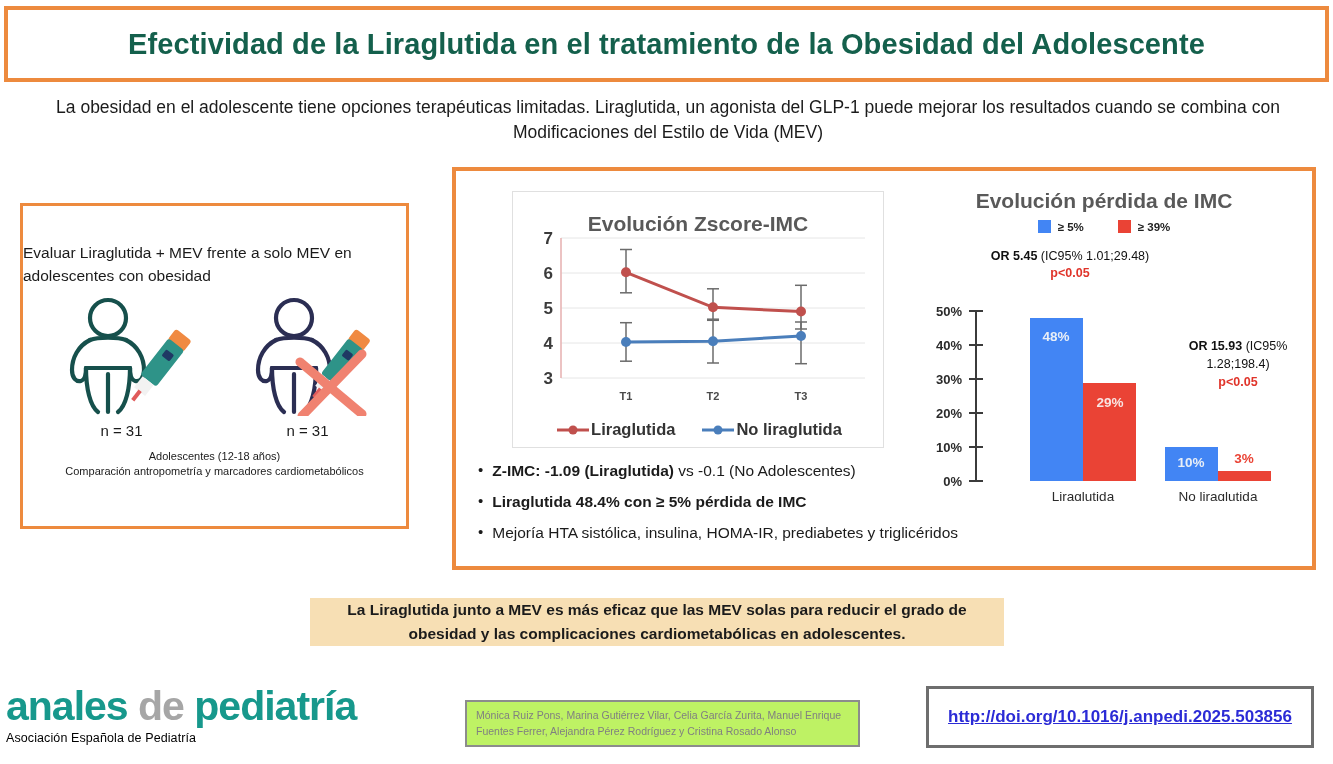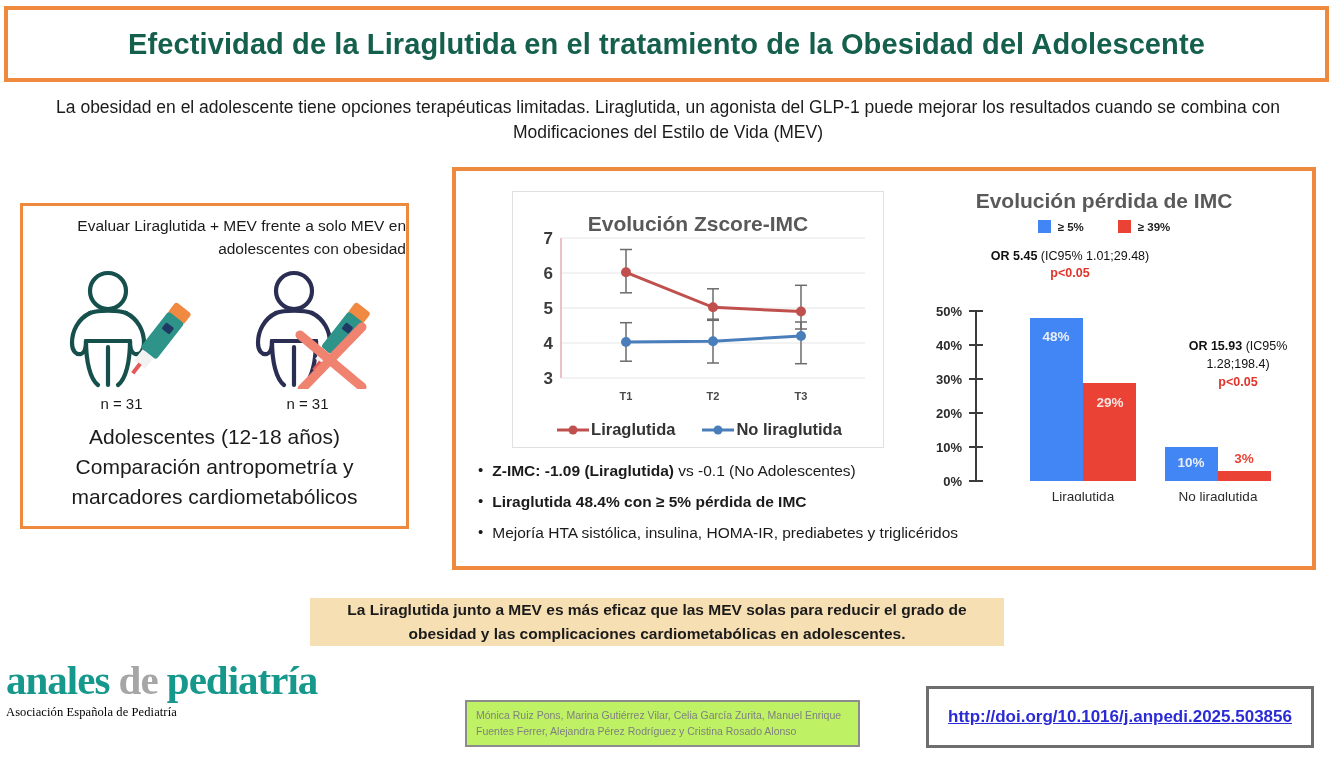--- a/index.html
+++ b/index.html
@@ -22,29 +22,29 @@
   #subtitle{
     position:absolute;left:18px;top:95px;width:1300px;
     text-align:center;font-size:17.5px;color:#1b1b1b;line-height:1.45;
   }
   
   #objective-panel{
     position:absolute;left:20px;top:203px;width:389px;height:326px;
     border:3px solid #ED8A3E;background:#ffffff;box-sizing:border-box;
   }
   #objective-heading{
-    margin-top:8px;text-align:right;font-size:15.5px;color:#1b1b1b;line-height:1.5;
+    margin-top:35px;text-align:left;font-size:15.5px;color:#1b1b1b;line-height:1.5;
   }
   #figures-row{
     display:flex;justify-content:center;gap:46px;margin-top:8px;
   }
   .figure-block{width:140px;text-align:center;}
   .figure-caption{font-size:15px;color:#1b1b1b;margin-top:2px;}
   #objective-footer{
-    margin-top:10px;text-align:center;font-size:21px;color:#1b1b1b;line-height:1.45;
+    margin-top:10px;text-align:center;font-size:11px;color:#1b1b1b;line-height:1.45;
   }
   
   #results-panel{
     position:absolute;left:452px;top:167px;width:864px;height:403px;
     border:4px solid #ED8A3E;background:#ffffff;box-sizing:border-box;
   }
   
   #line-chart-box{
     position:absolute;left:56px;top:20px;width:372px;height:257px;
     border:1px solid #e0e0e0;background:#ffffff;box-sizing:border-box;
@@ -86,21 +86,21 @@
   
   #conclusion-box{
     position:absolute;left:310px;top:598px;width:694px;height:48px;
     background:#F7DFB4;display:flex;align-items:center;justify-content:center;
   }
   #conclusion-text{
     text-align:center;font-size:15.5px;font-weight:bold;color:#1b1b1b;line-height:1.55;
     padding:0 18px;
   }
   
-  #logo-block{position:absolute;left:6px;top:660px;width:380px;font-family:Liberation Serif, serif;}
+  #logo-block{position:absolute;left:6px;top:686px;width:380px;}
   #logo-main{font-size:41px;font-weight:bold;letter-spacing:-1px;line-height:1;}
   .logo-teal{color:#17988C;}
   .logo-gray{color:#A6A6A6;}
   #logo-sub{font-size:12.5px;color:#000000;margin-top:4px;letter-spacing:.1px;}
   #authors-box{
     position:absolute;left:465px;top:700px;width:395px;height:47px;
     border:2px solid #8C8C8C;background:#bef264;box-sizing:border-box;
     display:flex;align-items:center;
   }
   #authors-text{

